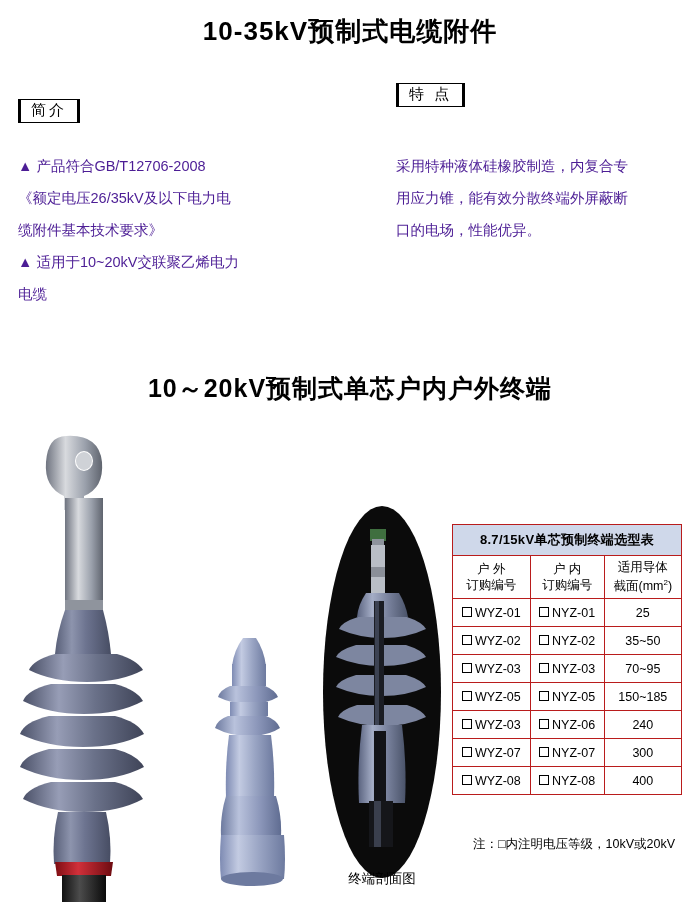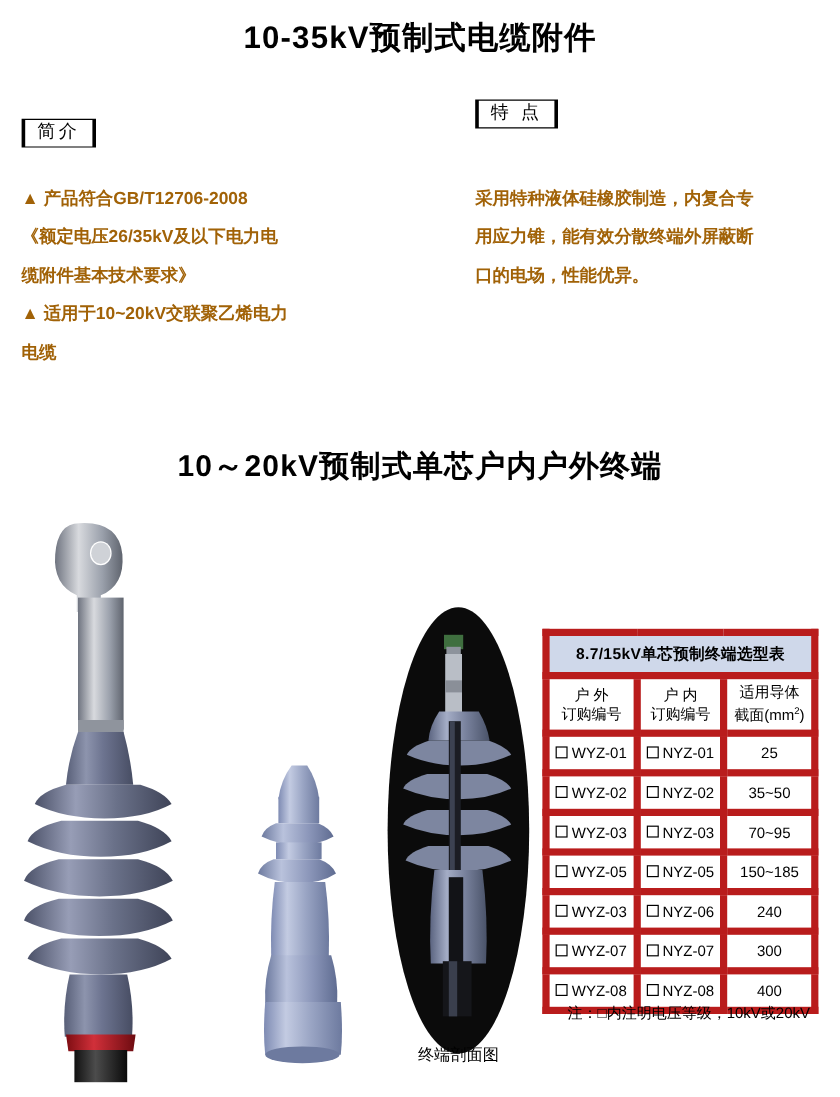--- a/index.html
+++ b/index.html
@@ -45,22 +45,21 @@
     letter-spacing: 3px;
     line-height: 1.1;
   }
   #tag-intro { top: 99px; left: 18px; }
   #tag-features { top: 83px; left: 396px; }
 
   .body-text {
     position: absolute;
     font-size: 14.5px;
     line-height: 32px;
-    color: #a16207;
-    font-weight: bold;
+    color: #4c1d95;
   }
   #intro-body { top: 150px; left: 18px; width: 330px; }
   #features-body { top: 150px; left: 396px; width: 290px; }
 
   
   .section-title {
     position: absolute;
     top: 372px;
     left: 0;
     width: 700px;
@@ -93,21 +92,21 @@
     left: 452px;
     top: 524px;
     width: 230px;
   }
   table.sel {
     border-collapse: collapse;
     width: 230px;
     font-size: 12.5px;
   }
   table.sel td, table.sel th {
-    border: 6px solid #b91c1c;
+    border: 1px solid #b91c1c;
     text-align: center;
     padding: 0;
     height: 27px;
     font-weight: normal;
   }
   table.sel thead th.title-cell {
     background: #cfd8ea;
     font-size: 13px;
     font-weight: bold;
     height: 30px;

